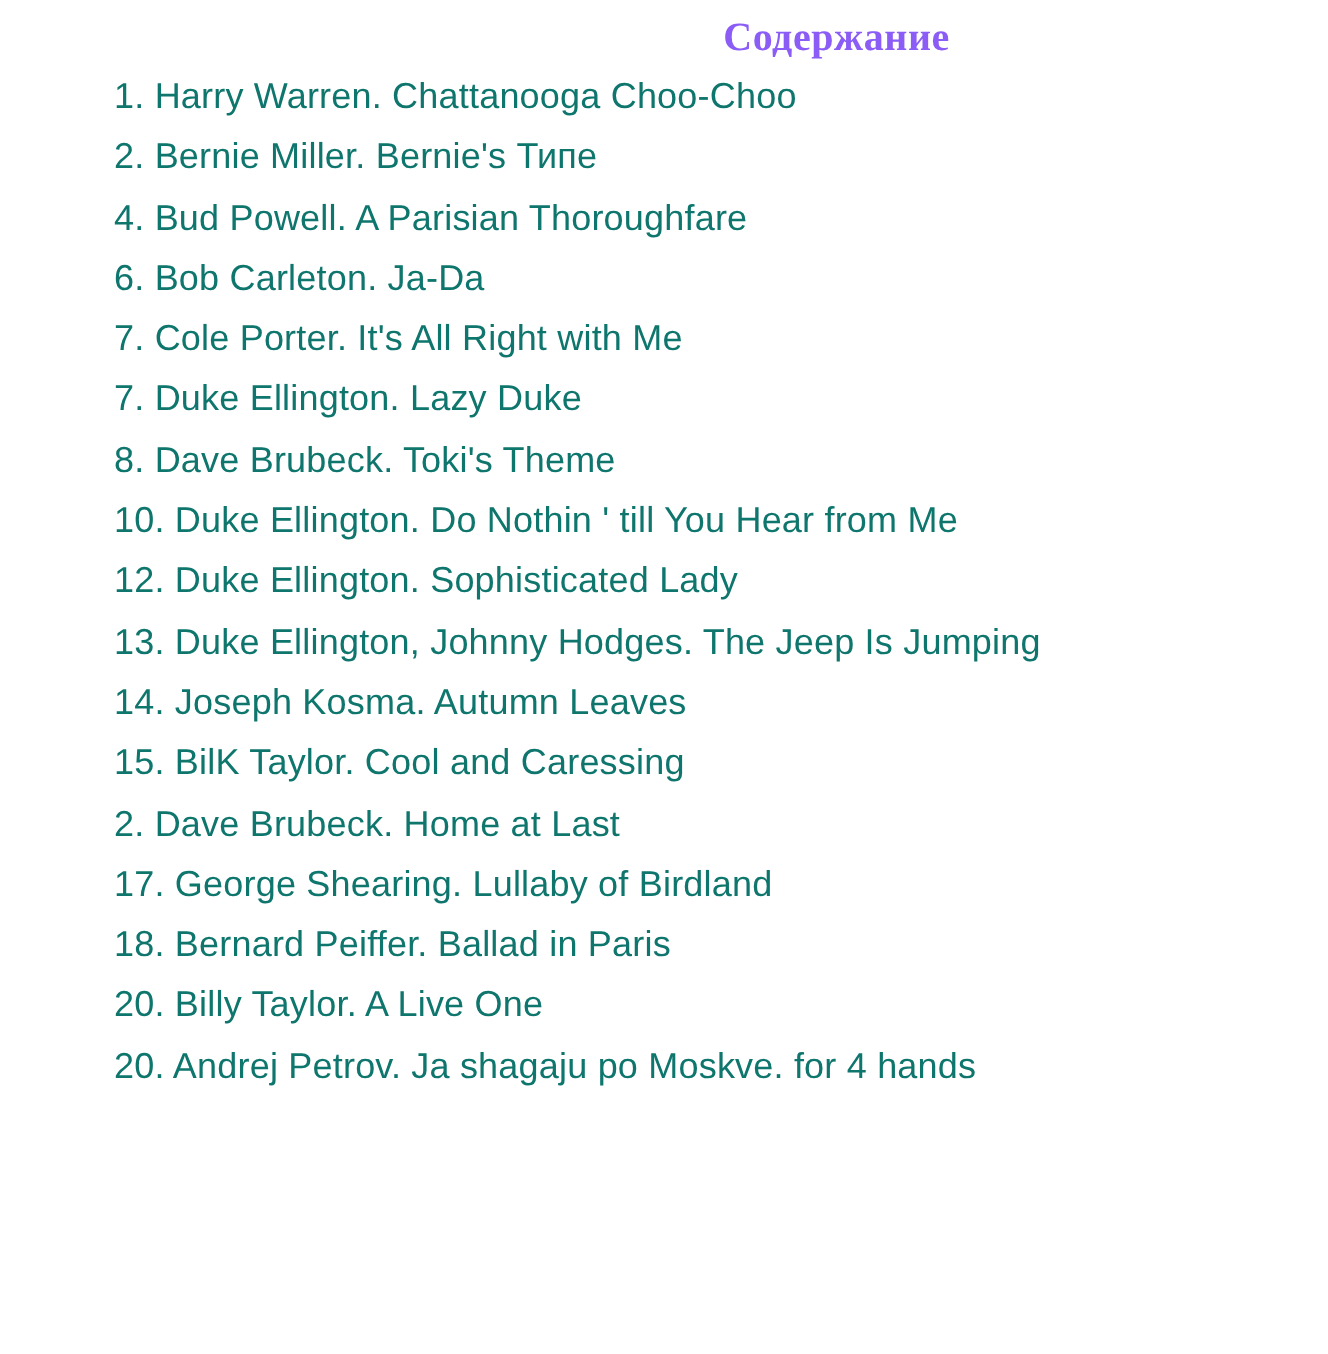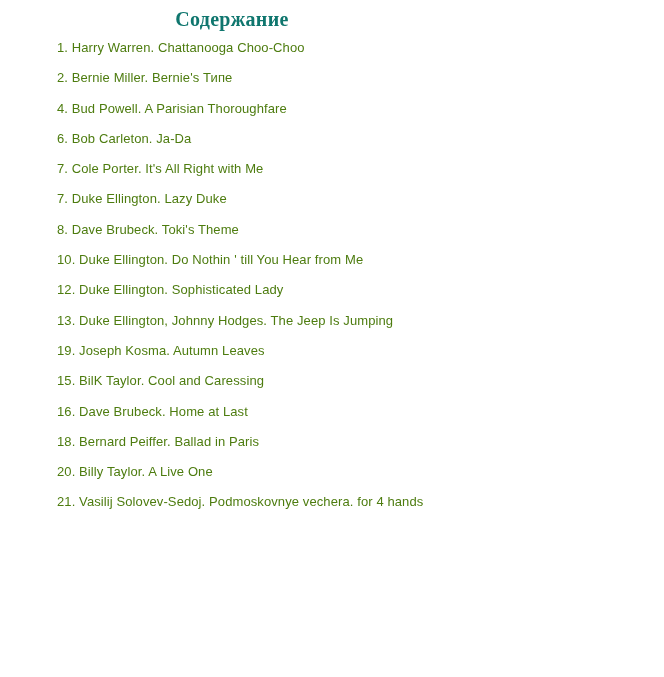--- a/index.html
+++ b/index.html
@@ -7,60 +7,61 @@
     padding: 0;
     background: #ffffff;
   }
   body {
     width: 664px;
     height: 677px;
     overflow: hidden;
     position: relative;
   }
   .toc-title {
-    margin: 8px 0 0 0;
+    margin: 8px 0 0 11px;
     width: 464px;
-    text-align: center;
+    text-align: right;
     font-family: "Liberation Serif", serif;
     font-weight: 700;
     font-size: 20px;
     line-height: 23px;
     letter-spacing: 0.3px;
-    color: #0f766e;
+    color: #8b5cf6;
   }
   .toc-list {
     list-style: none;
     margin: 2px 0 0 0;
     padding: 0 0 0 57px;
   }
   .toc-item {
     font-family: "Liberation Sans", sans-serif;
-    font-size: 13px;
+    font-size: 18px;
     line-height: 30.3px;
     letter-spacing: 0.1px;
-    color: #4d7c0f;
+    color: #0f766e;
     white-space: nowrap;
   }
 </style>
 </head>
 <body>
 
 <div class="toc-page">
   <h1 class="toc-title">Содержание</h1>
   <ol class="toc-list">
     <li class="toc-item">1. Harry Warren. Chattanooga Choo-Choo</li>
     <li class="toc-item">2. Bernie Miller. Bernie's Типе</li>
     <li class="toc-item">4. Bud Powell. A Parisian Thoroughfare</li>
     <li class="toc-item">6. Bob Carleton. Ja-Da</li>
     <li class="toc-item">7. Cole Porter. It's All Right with Me</li>
     <li class="toc-item">7. Duke Ellington. Lazy Duke</li>
     <li class="toc-item">8. Dave Brubeck. Toki's Theme</li>
     <li class="toc-item">10. Duke Ellington. Do Nothin ' till You Hear from Me</li>
     <li class="toc-item">12. Duke Ellington. Sophisticated Lady</li>
     <li class="toc-item">13. Duke Ellington, Johnny Hodges. The Jeep Is Jumping</li>
-    <li class="toc-item">19. Joseph Kosma. Autumn Leaves</li>
+    <li class="toc-item">14. Joseph Kosma. Autumn Leaves</li>
     <li class="toc-item">15. BilK Taylor. Cool and Caressing</li>
-    <li class="toc-item">16. Dave Brubeck. Home at Last</li>
+    <li class="toc-item">2. Dave Brubeck. Home at Last</li>
+    <li class="toc-item">17. George Shearing. Lullaby of Birdland</li>
     <li class="toc-item">18. Bernard Peiffer. Ballad in Paris</li>
     <li class="toc-item">20. Billy Taylor. A Live One</li>
-    <li class="toc-item">21. Vasilij Solovev-Sedoj. Podmoskovnye vechera. for 4 hands</li>
+    <li class="toc-item">20. Andrej Petrov. Ja shagaju po Moskve. for 4 hands</li>
   </ol>
 </div>
 
 </body></html>

